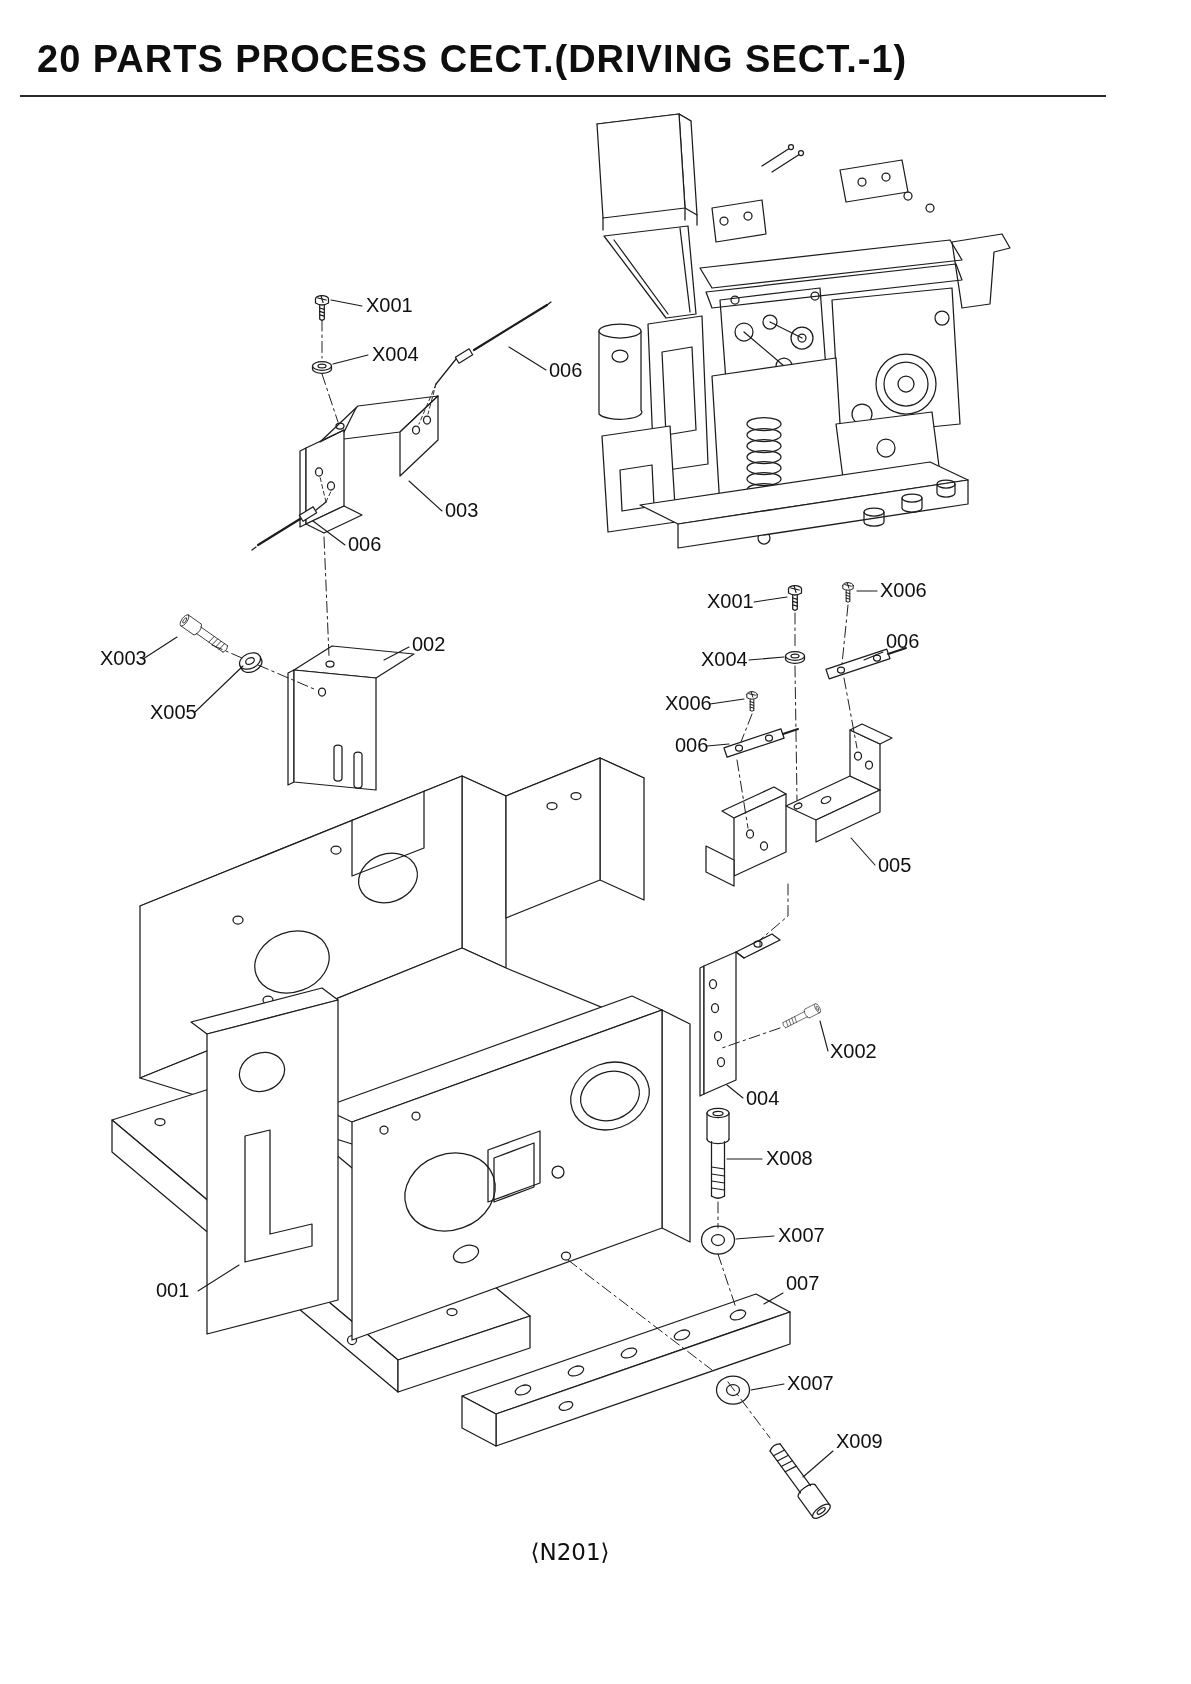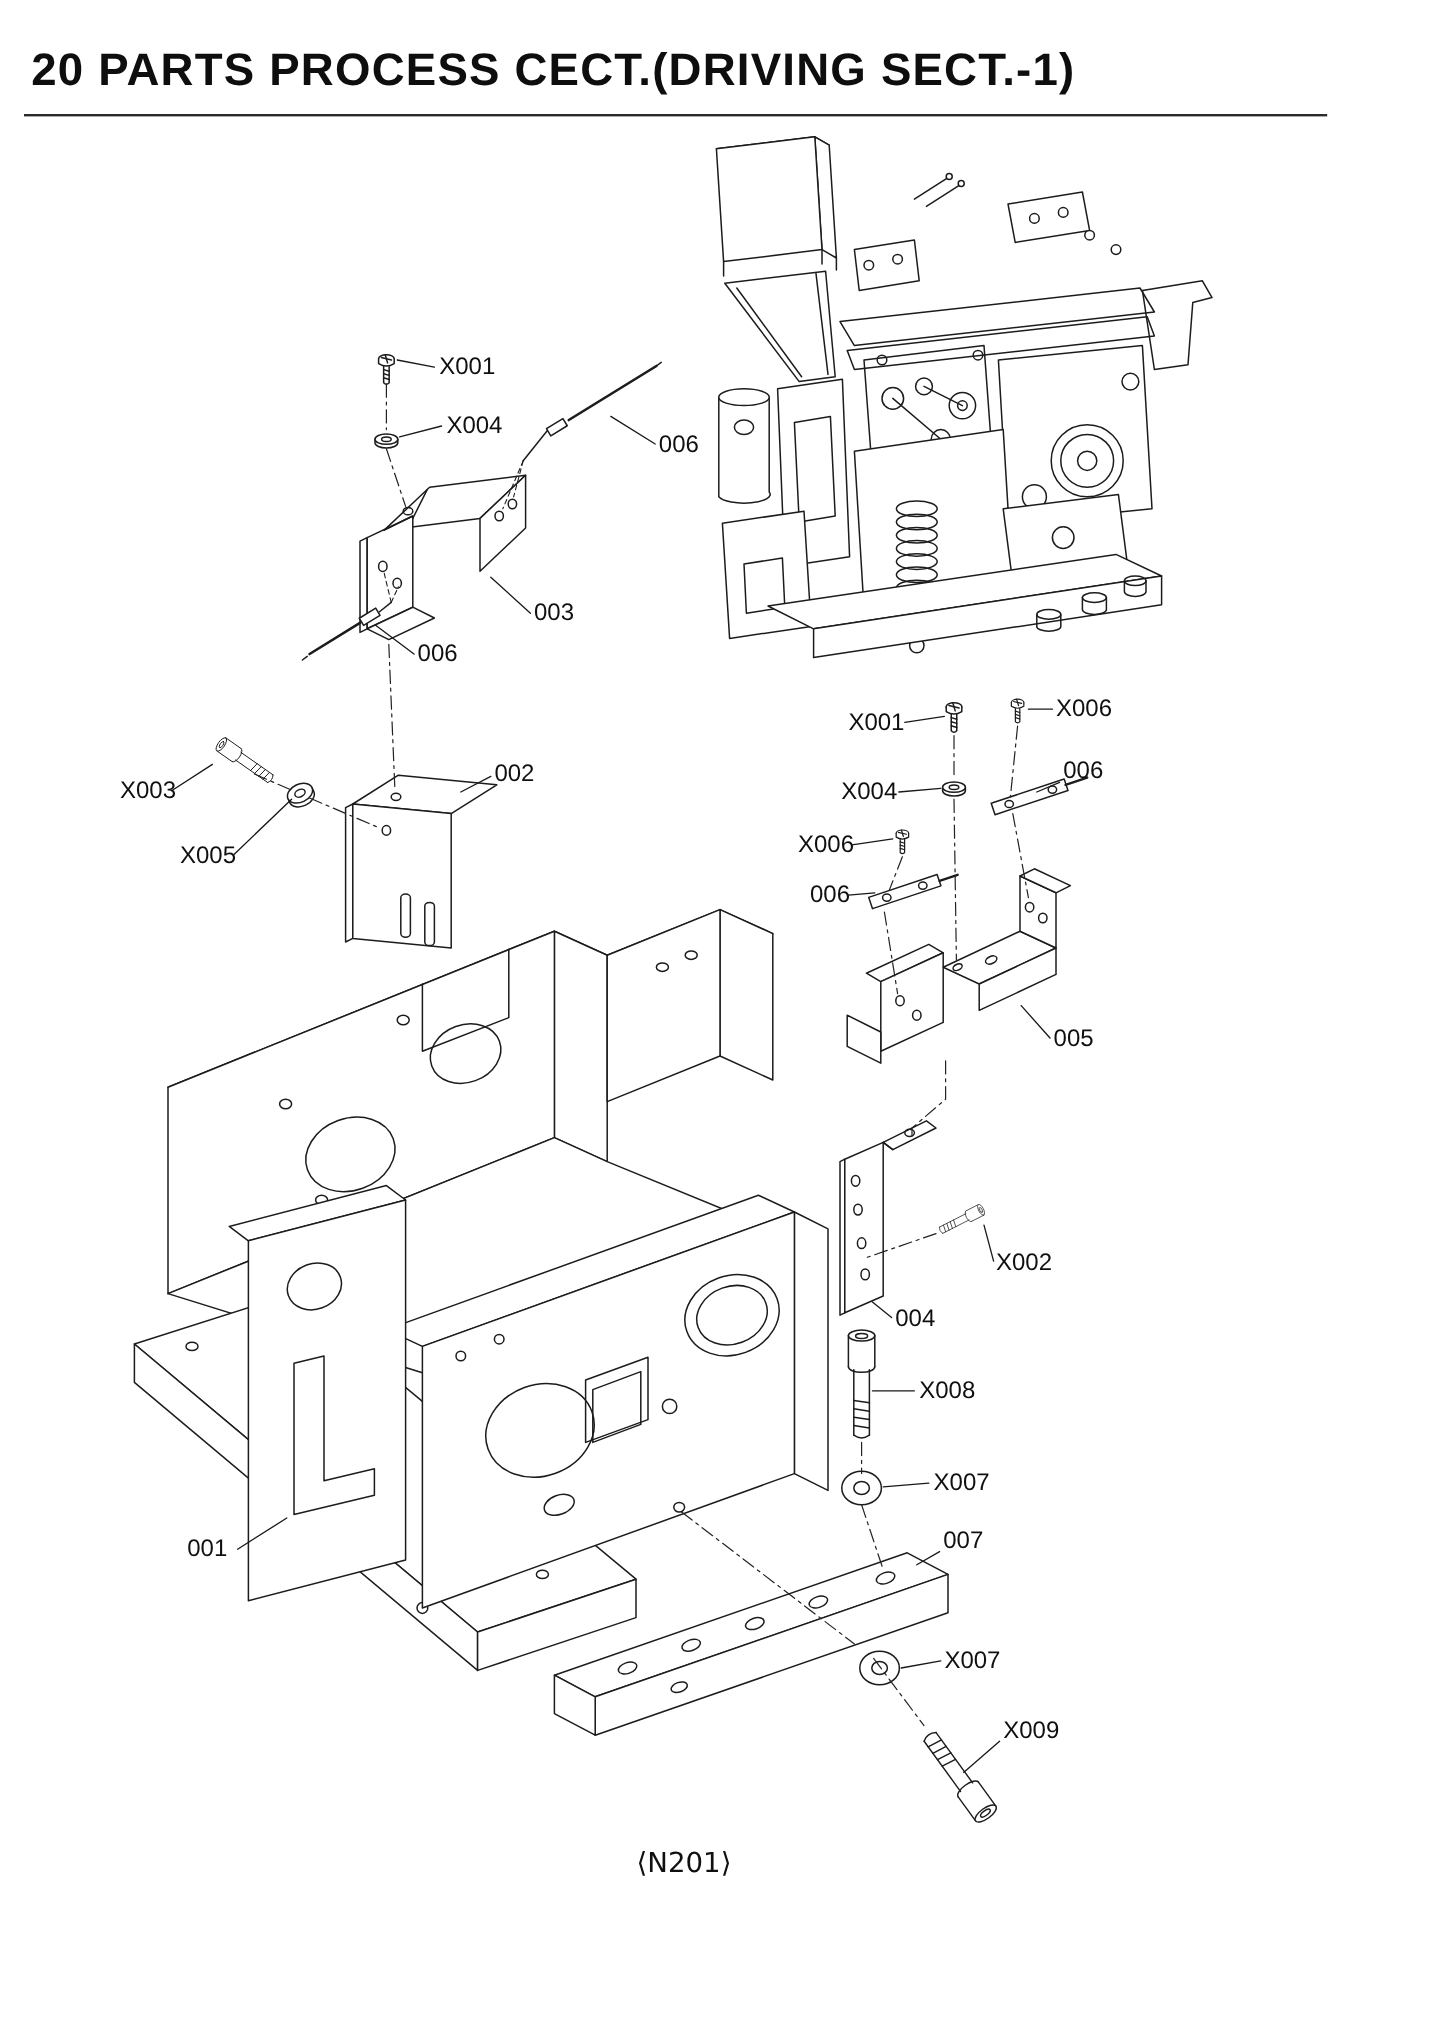--- a/index.html
+++ b/index.html
@@ -1,18 +1,18 @@
 <!DOCTYPE html>
 <html><head>
 <meta charset="utf-8">
 <style>
   * { margin:0; padding:0; box-sizing:border-box; }
   html,body { width:1191px; height:1684px; background:#ffffff; font-family:"Liberation Sans",sans-serif; }
   .page { position:relative; width:1191px; height:1684px; background:#ffffff; overflow:hidden; }
-  .title { position:absolute; left:26px; top:38px; font-size:38px; font-weight:600; letter-spacing:1px; color:#0e0e0e; white-space:nowrap; }
+  .title { position:absolute; left:37px; top:38px; font-size:38px; font-weight:600; letter-spacing:1px; color:#0e0e0e; white-space:nowrap; }
   .title-rule { position:absolute; left:20px; top:95px; width:1086px; height:0; border-top:2px solid #2b2b2b; }
   svg.diagram { position:absolute; left:0; top:0; }
   text.callout { font-family:"Liberation Sans",sans-serif; font-size:20px; fill:#101010; }
   text.footer { font-family:"DejaVu Sans","Liberation Sans",sans-serif; font-size:23px; fill:#101010; }
 </style>
 </head>
 <body>
 
 <div class="page">
 

